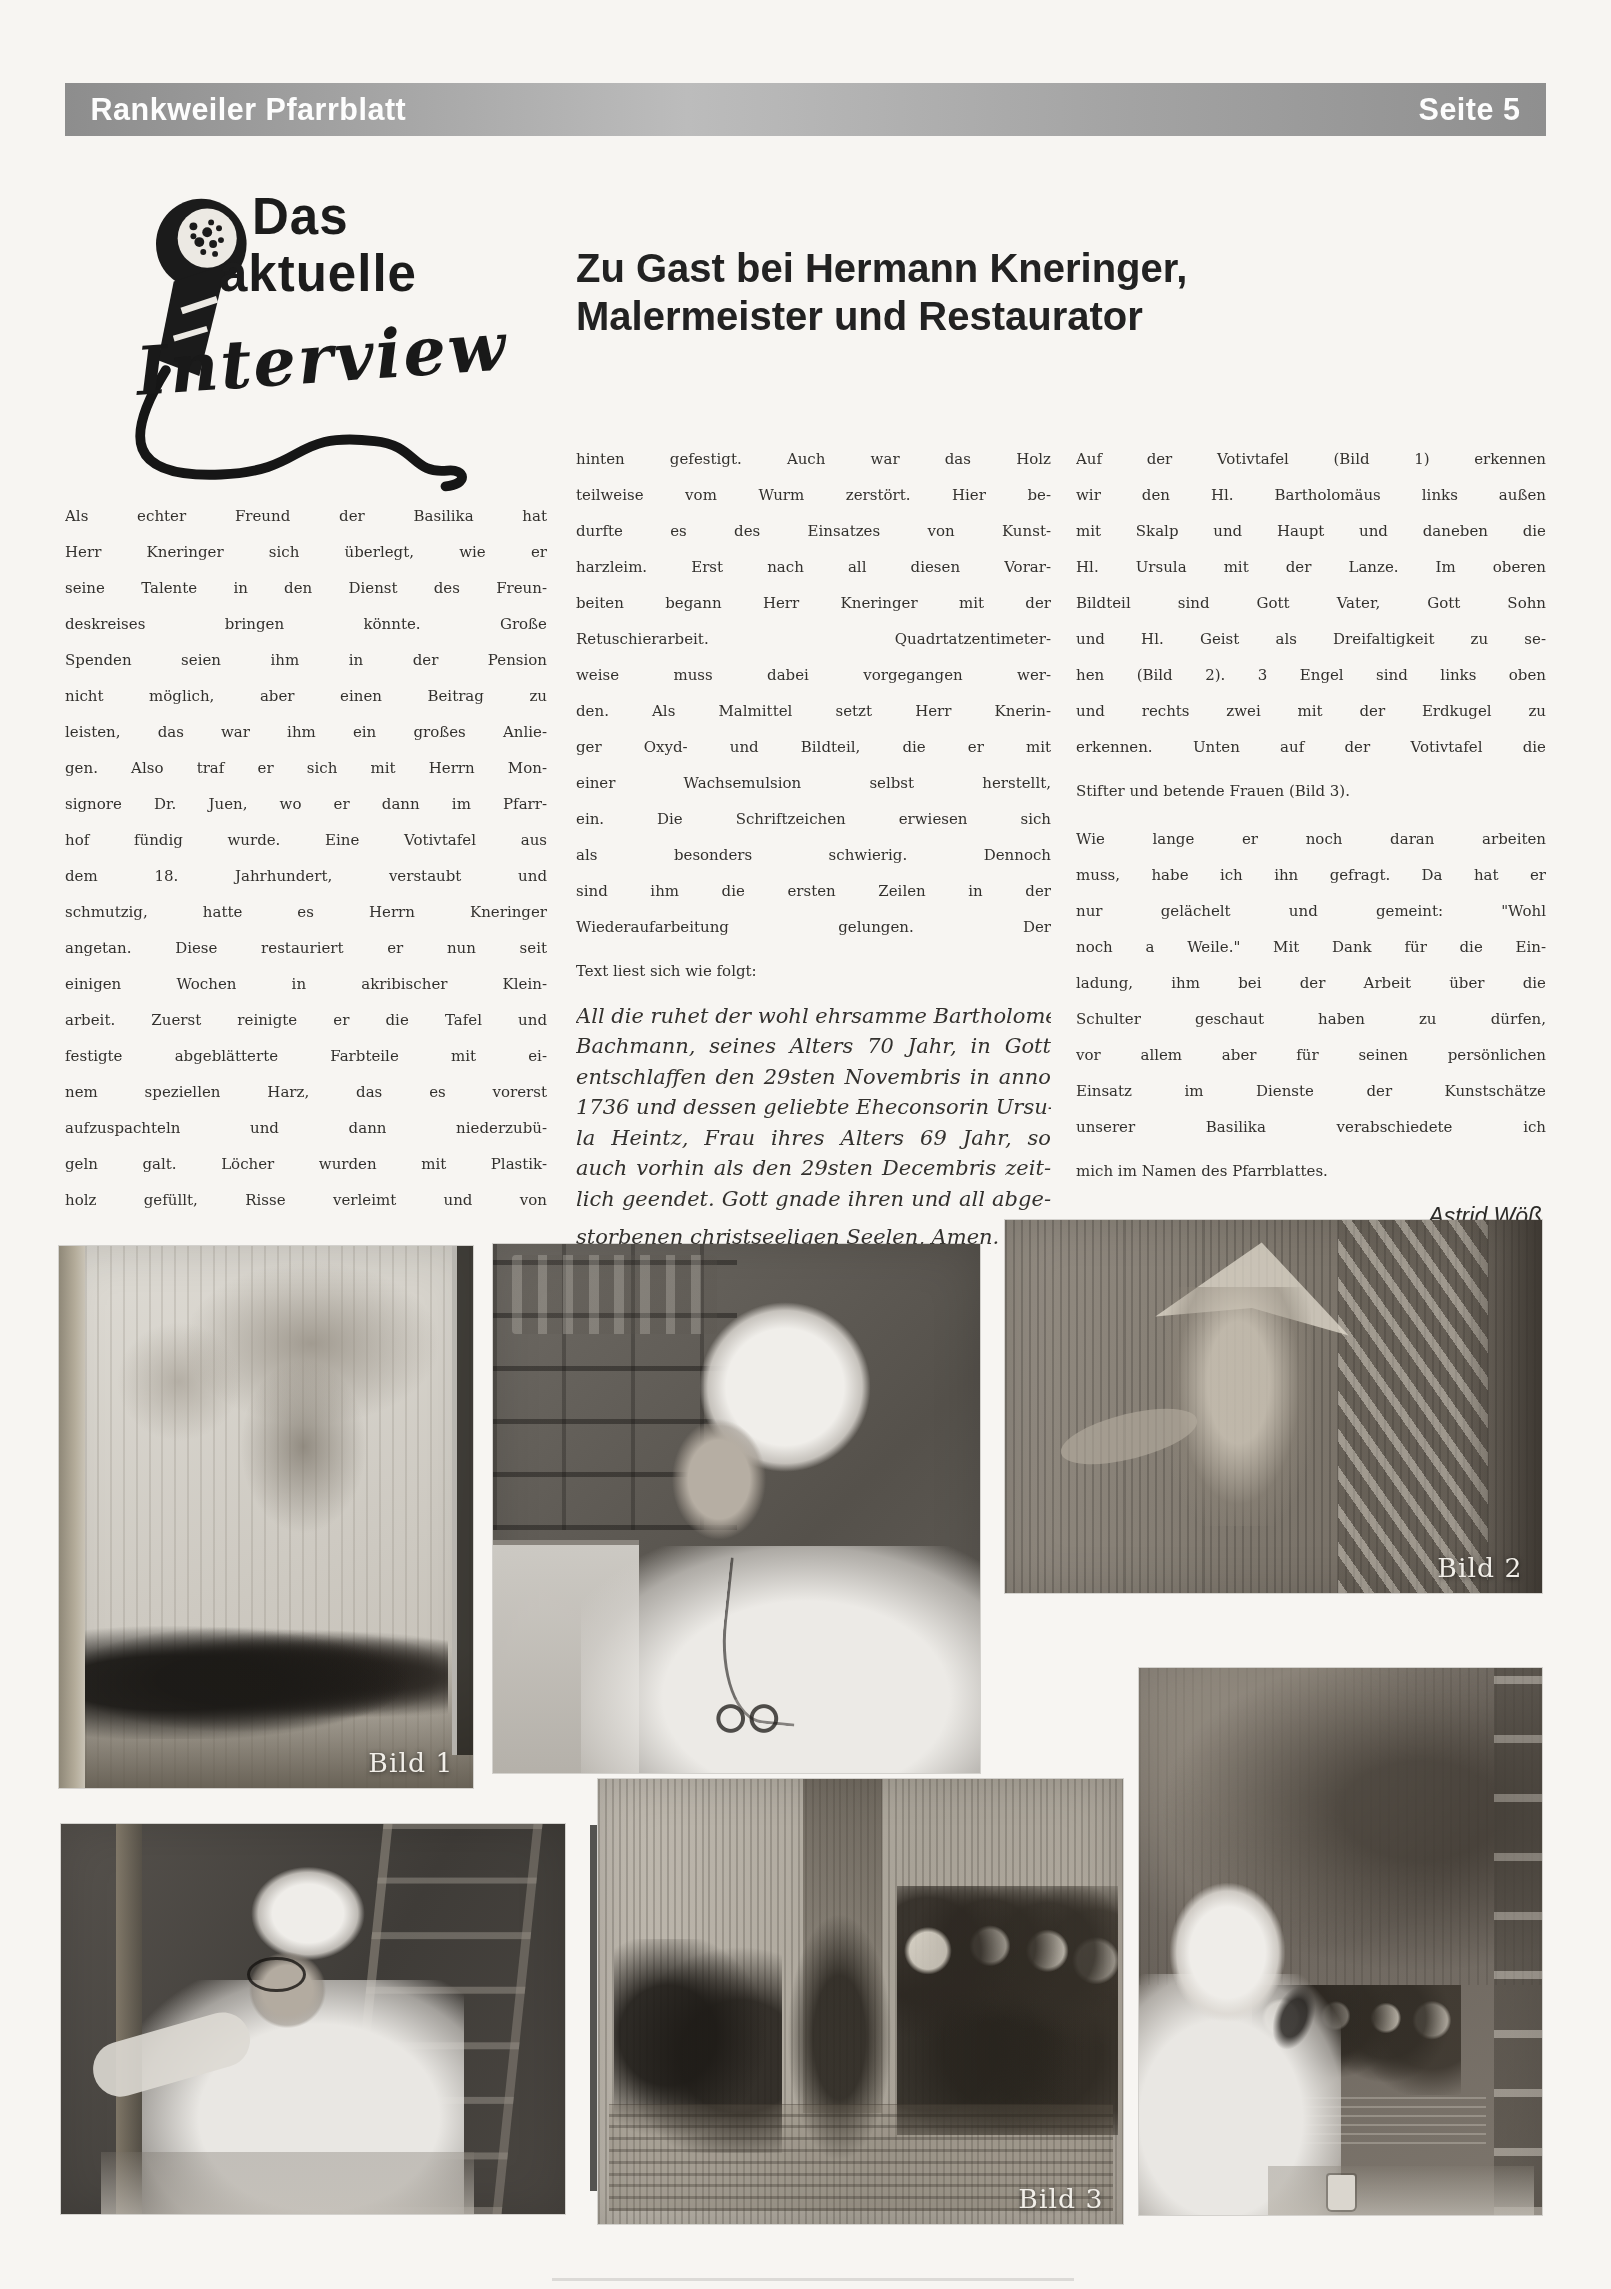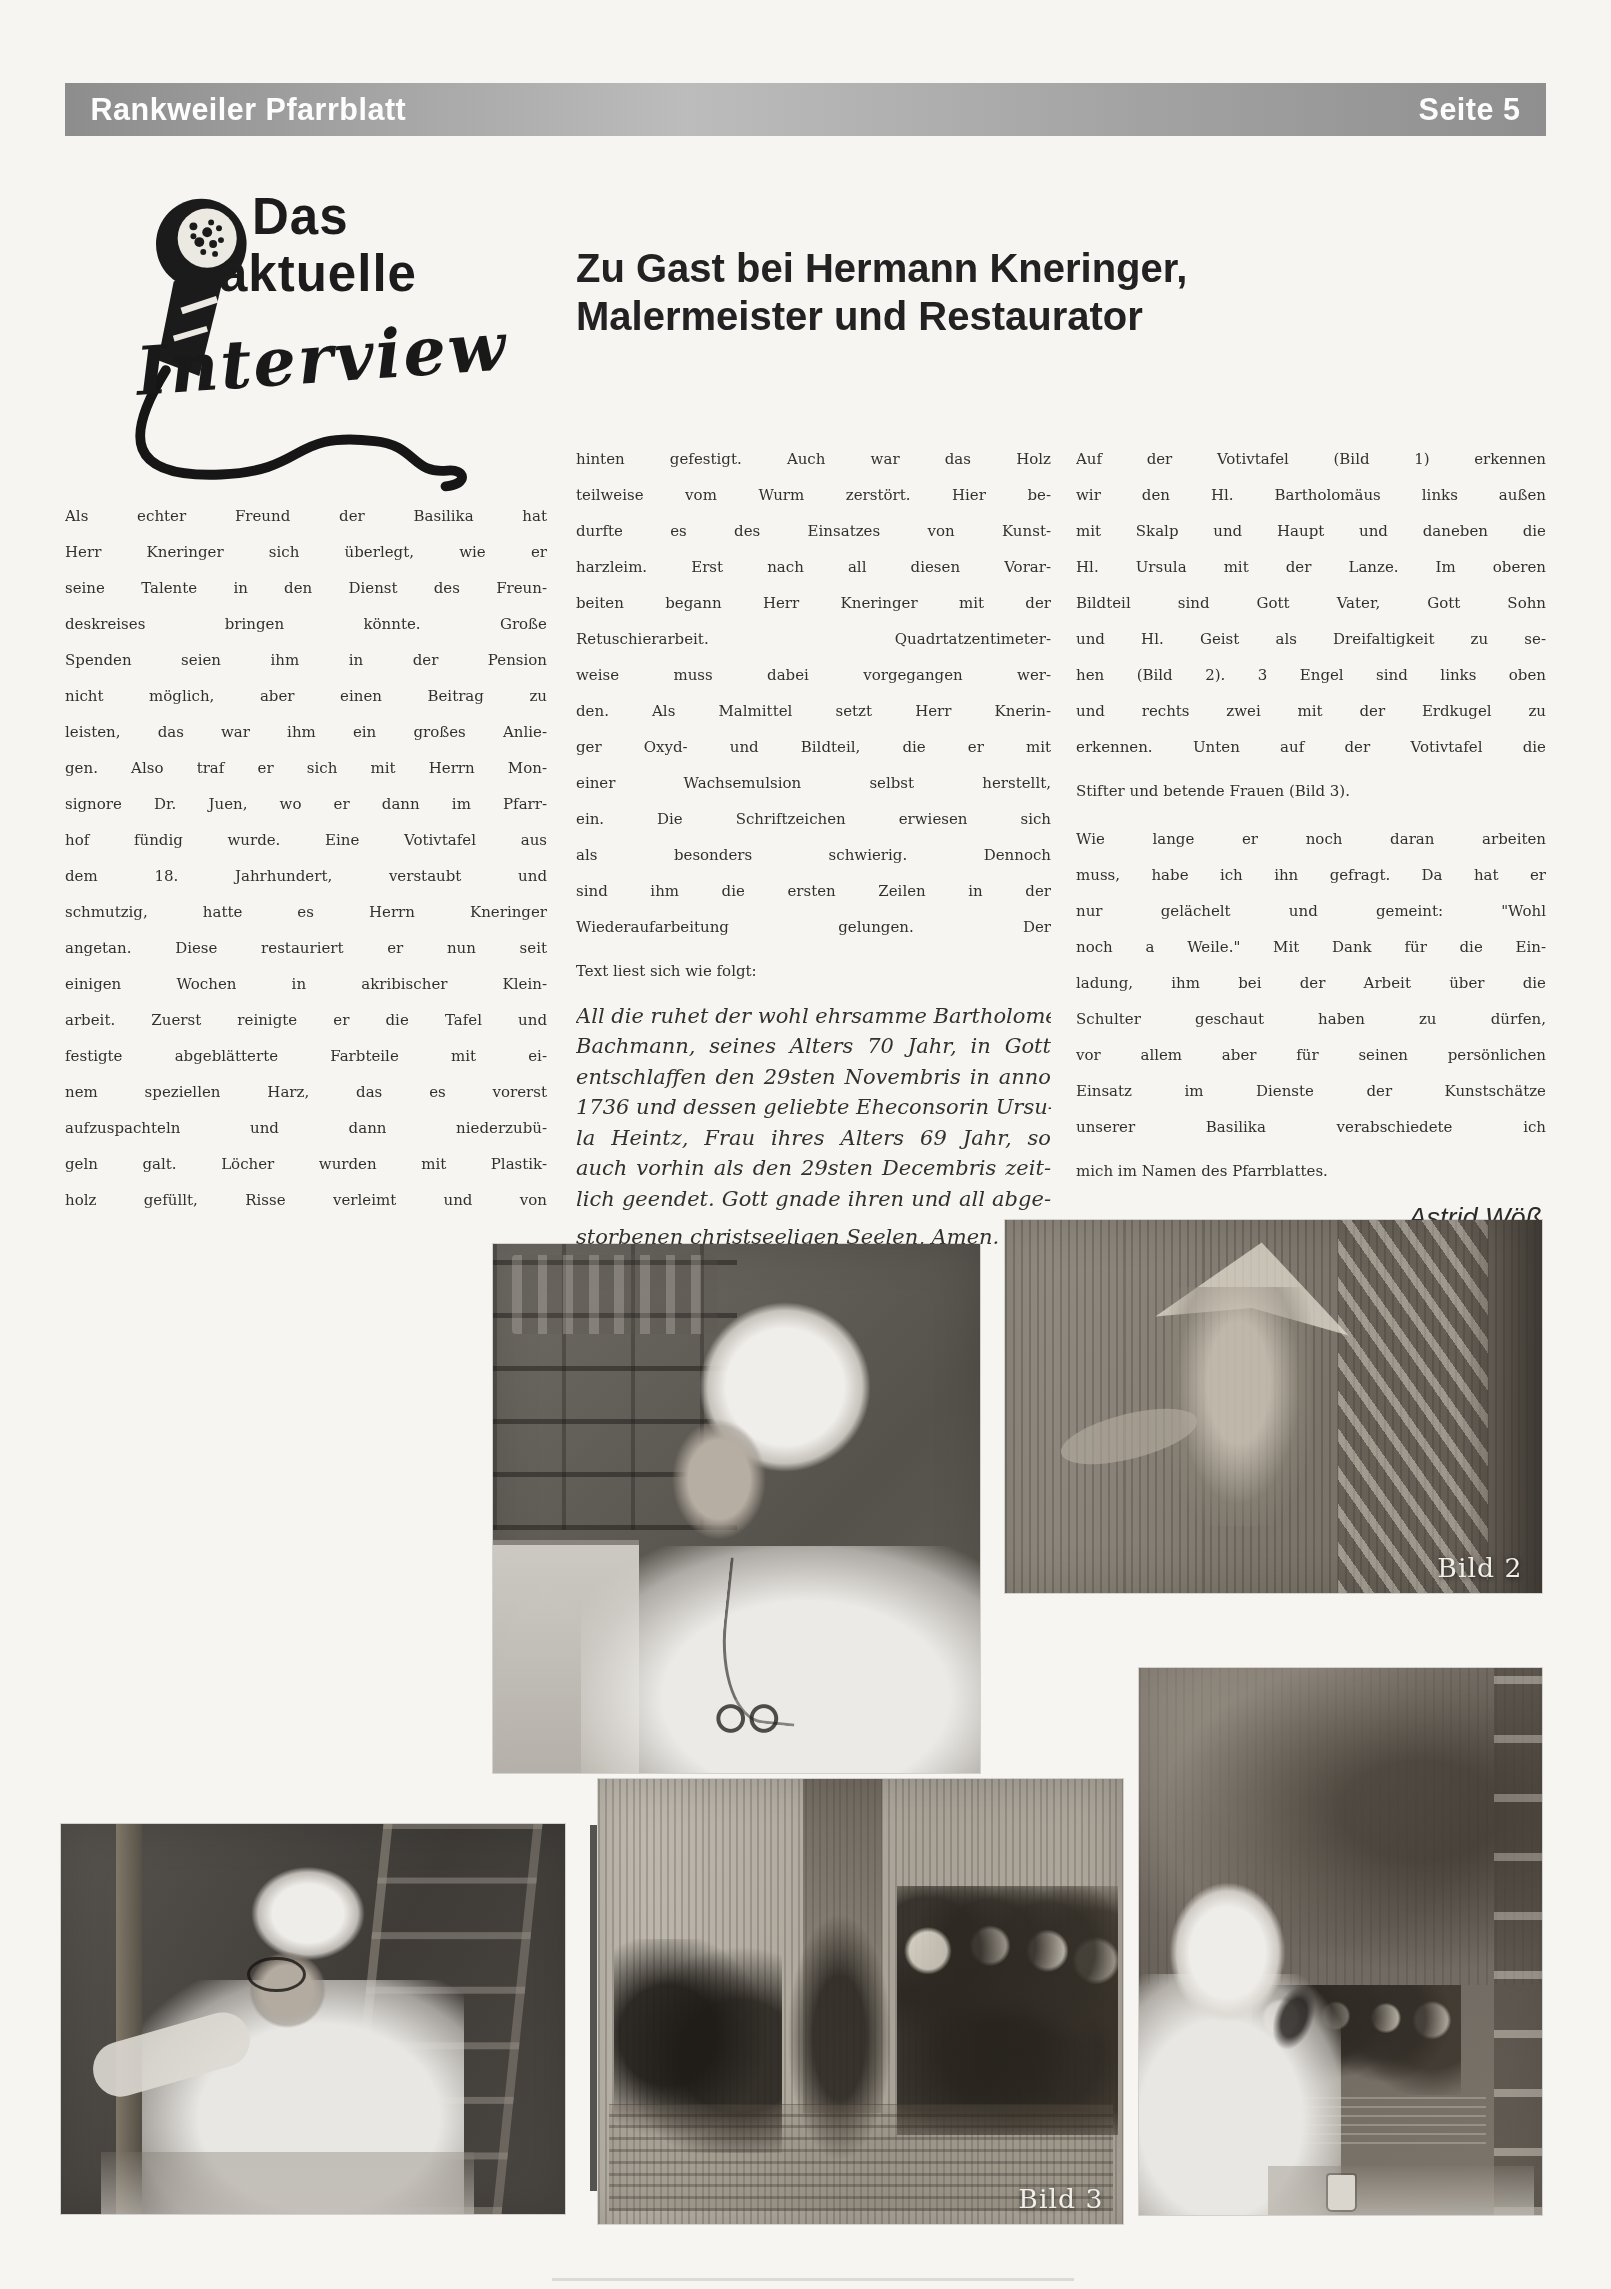--- a/index.html
+++ b/index.html
@@ -24,21 +24,21 @@
   
   .col{position:absolute;color:#33312e;}
   .col-left{left:65px;top:498px;width:482px;}
   .col-mid{left:576px;top:441px;width:475px;}
   .col-right{left:1076px;top:441px;width:470px;}
   .para{margin:0 0 11.8px 0;}
   .t-roman .tline{font-size:15px;height:36px;line-height:36px;}
   .t-italic .tline{font-style:italic;font-size:21px;height:30.5px;line-height:30.5px;}
   .tline{text-align:justify;text-align-last:justify;overflow:hidden;white-space:nowrap;}
   .tline-end{text-align-last:left;margin-top:8px;}
-  .byline{margin-top:13.8px;text-align:right;font-family:"Liberation Sans",sans-serif;font-style:italic;font-size:27px;color:#2c2b29;padding-right:3.9px;}
+  .byline{margin-top:13.8px;text-align:right;font-family:"Liberation Sans",sans-serif;font-style:italic;font-size:23px;color:#2c2b29;padding-right:3.9px;}
 
   
   .photo{position:absolute;overflow:hidden;box-shadow:inset 0 0 49px rgba(0,0,0,.16),0 0 0 1px rgba(85,80,74,.22);}
   .photo .tex{position:absolute;}
   .photo-cap{position:absolute;right:19.7px;bottom:9.9px;font-family:"DejaVu Serif",serif;font-size:26.6px;color:#f1eee8;text-shadow:0 1px 4.9px rgba(0,0,0,.65);letter-spacing:1px;}
 
   .ph-bild1{left:59px;top:1246px;width:414px;height:542px;background:linear-gradient(160deg,#dedbd4,#cdc9c1 60%,#c2bdb4);}
   .b1-streaks{inset:0;background:repeating-linear-gradient(90deg,rgba(105,98,86,.16) 0 2px,transparent 2px 12.8px);}
   .b1-frame-left{left:0;top:0;bottom:0;width:25.6px;background:linear-gradient(to right,#8f8878,#b3ab99 60%,#c9c3b6);}
   .b1-cloud{left:30%;top:3%;width:62%;height:30%;background:radial-gradient(closest-side,rgba(148,141,130,.8),transparent);}
@@ -244,20 +244,31 @@
         <div class="tline">ladung, ihm bei der Arbeit über die</div>
         <div class="tline">Schulter geschaut haben zu dürfen,</div>
         <div class="tline">vor allem aber für seinen persönlichen</div>
         <div class="tline">Einsatz im Dienste der Kunstschätze</div>
         <div class="tline">unserer Basilika verabschiedete ich</div>
         <div class="tline tline-end">mich im Namen des Pfarrblattes.</div>
       </div>
     <div class="byline">Astrid Wöß</div>
   </div>
 
+  <figure class="photo ph-bild1" style="margin:0">
+    <div class="tex b1-streaks"></div>
+    <div class="tex b1-cloud"></div>
+    <div class="tex b1-angel"></div>
+    <div class="tex b1-figure"></div>
+    <div class="tex b1-floor"></div>
+    <div class="tex b1-sils"></div>
+    <div class="tex b1-frame-left"></div>
+    <div class="tex b1-strip-right"></div>
+    <figcaption class="photo-cap">Bild 1</figcaption>
+  </figure>
 
   <figure class="photo ph-portrait" style="margin:0">
     <div class="tex po-shelves"></div>
     <div class="tex po-bottles"></div>
     <div class="tex po-cabinet"></div>
     <div class="tex po-coat"></div>
     <div class="tex po-hair"></div>
     <div class="tex po-face"></div>
     <div class="tex po-cord"></div>
     <div class="tex po-glasses"></div>

